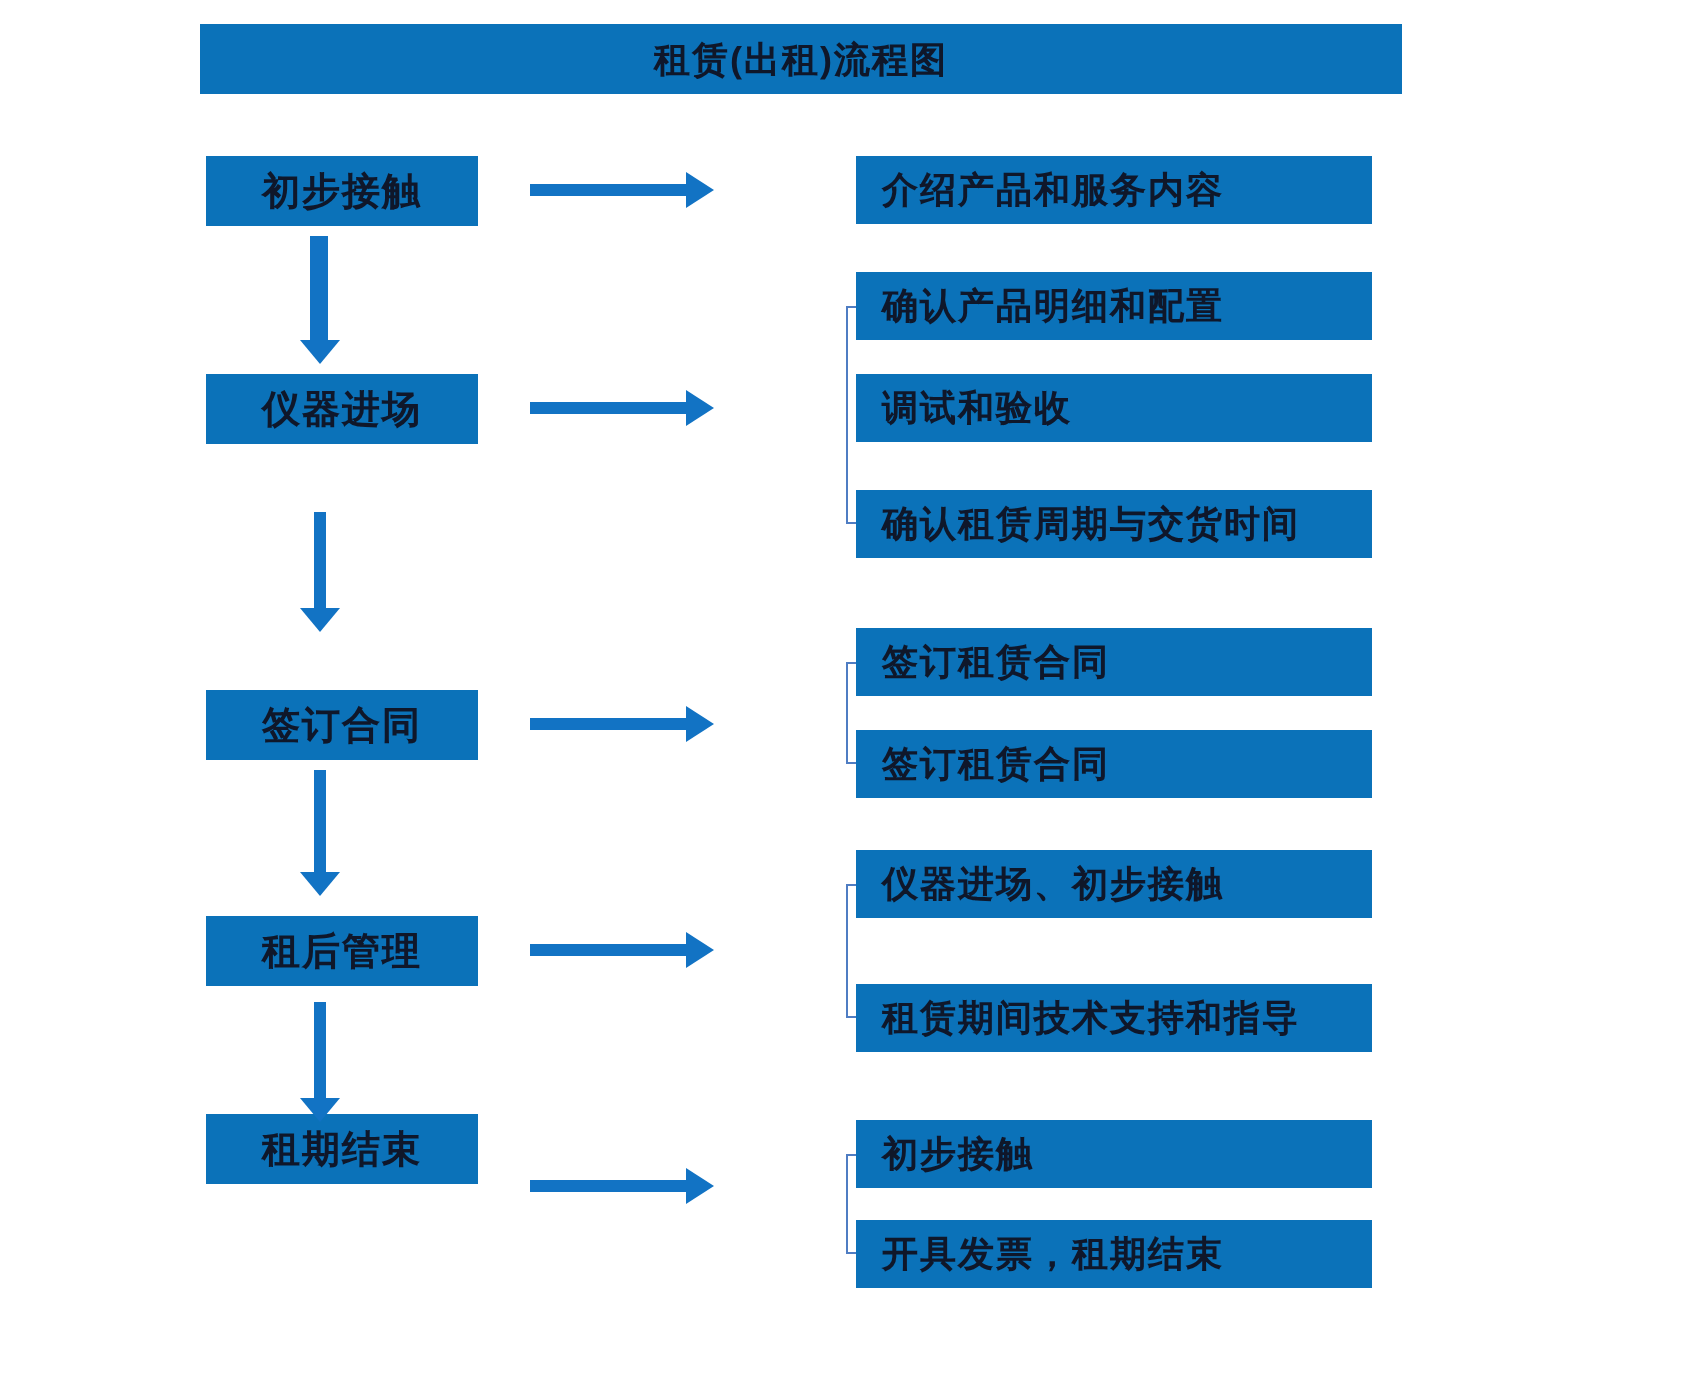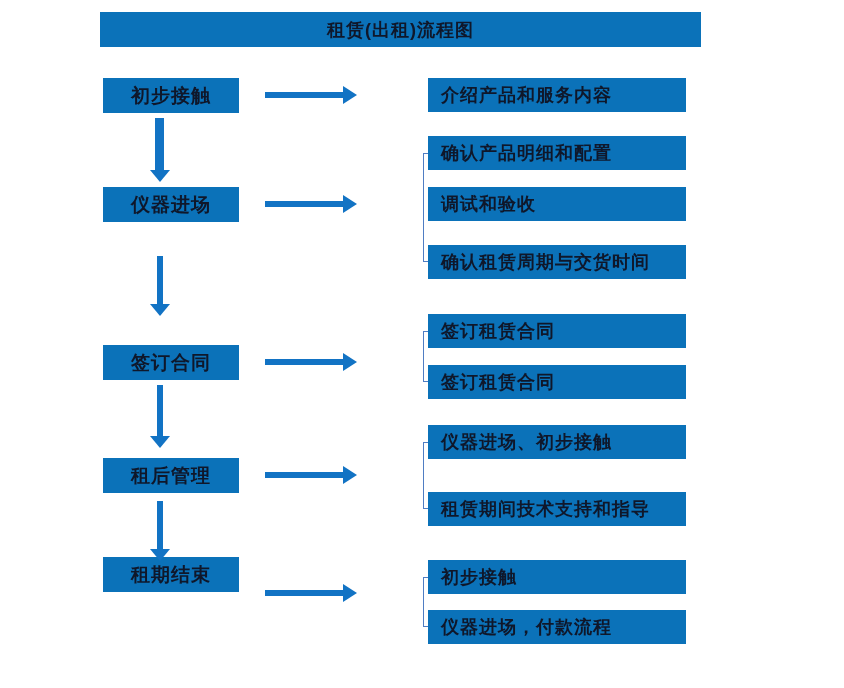--- a/index.html
+++ b/index.html
@@ -125,13 +125,13 @@
 
 <div class="box rbox" style="top:78px">介绍产品和服务内容</div>
 <div class="box rbox" style="top:136px">确认产品明细和配置</div>
 <div class="box rbox" style="top:187px">调试和验收</div>
 <div class="box rbox" style="top:245px">确认租赁周期与交货时间</div>
 <div class="box rbox" style="top:314px">签订租赁合同</div>
 <div class="box rbox" style="top:365px">签订租赁合同</div>
 <div class="box rbox" style="top:425px">仪器进场、初步接触</div>
 <div class="box rbox" style="top:492px">租赁期间技术支持和指导</div>
 <div class="box rbox" style="top:560px">初步接触</div>
-<div class="box rbox" style="top:610px">仪器进场，付款流程</div>
+<div class="box rbox" style="top:610px">开具发票，租期结束</div>
 
 </body></html>

